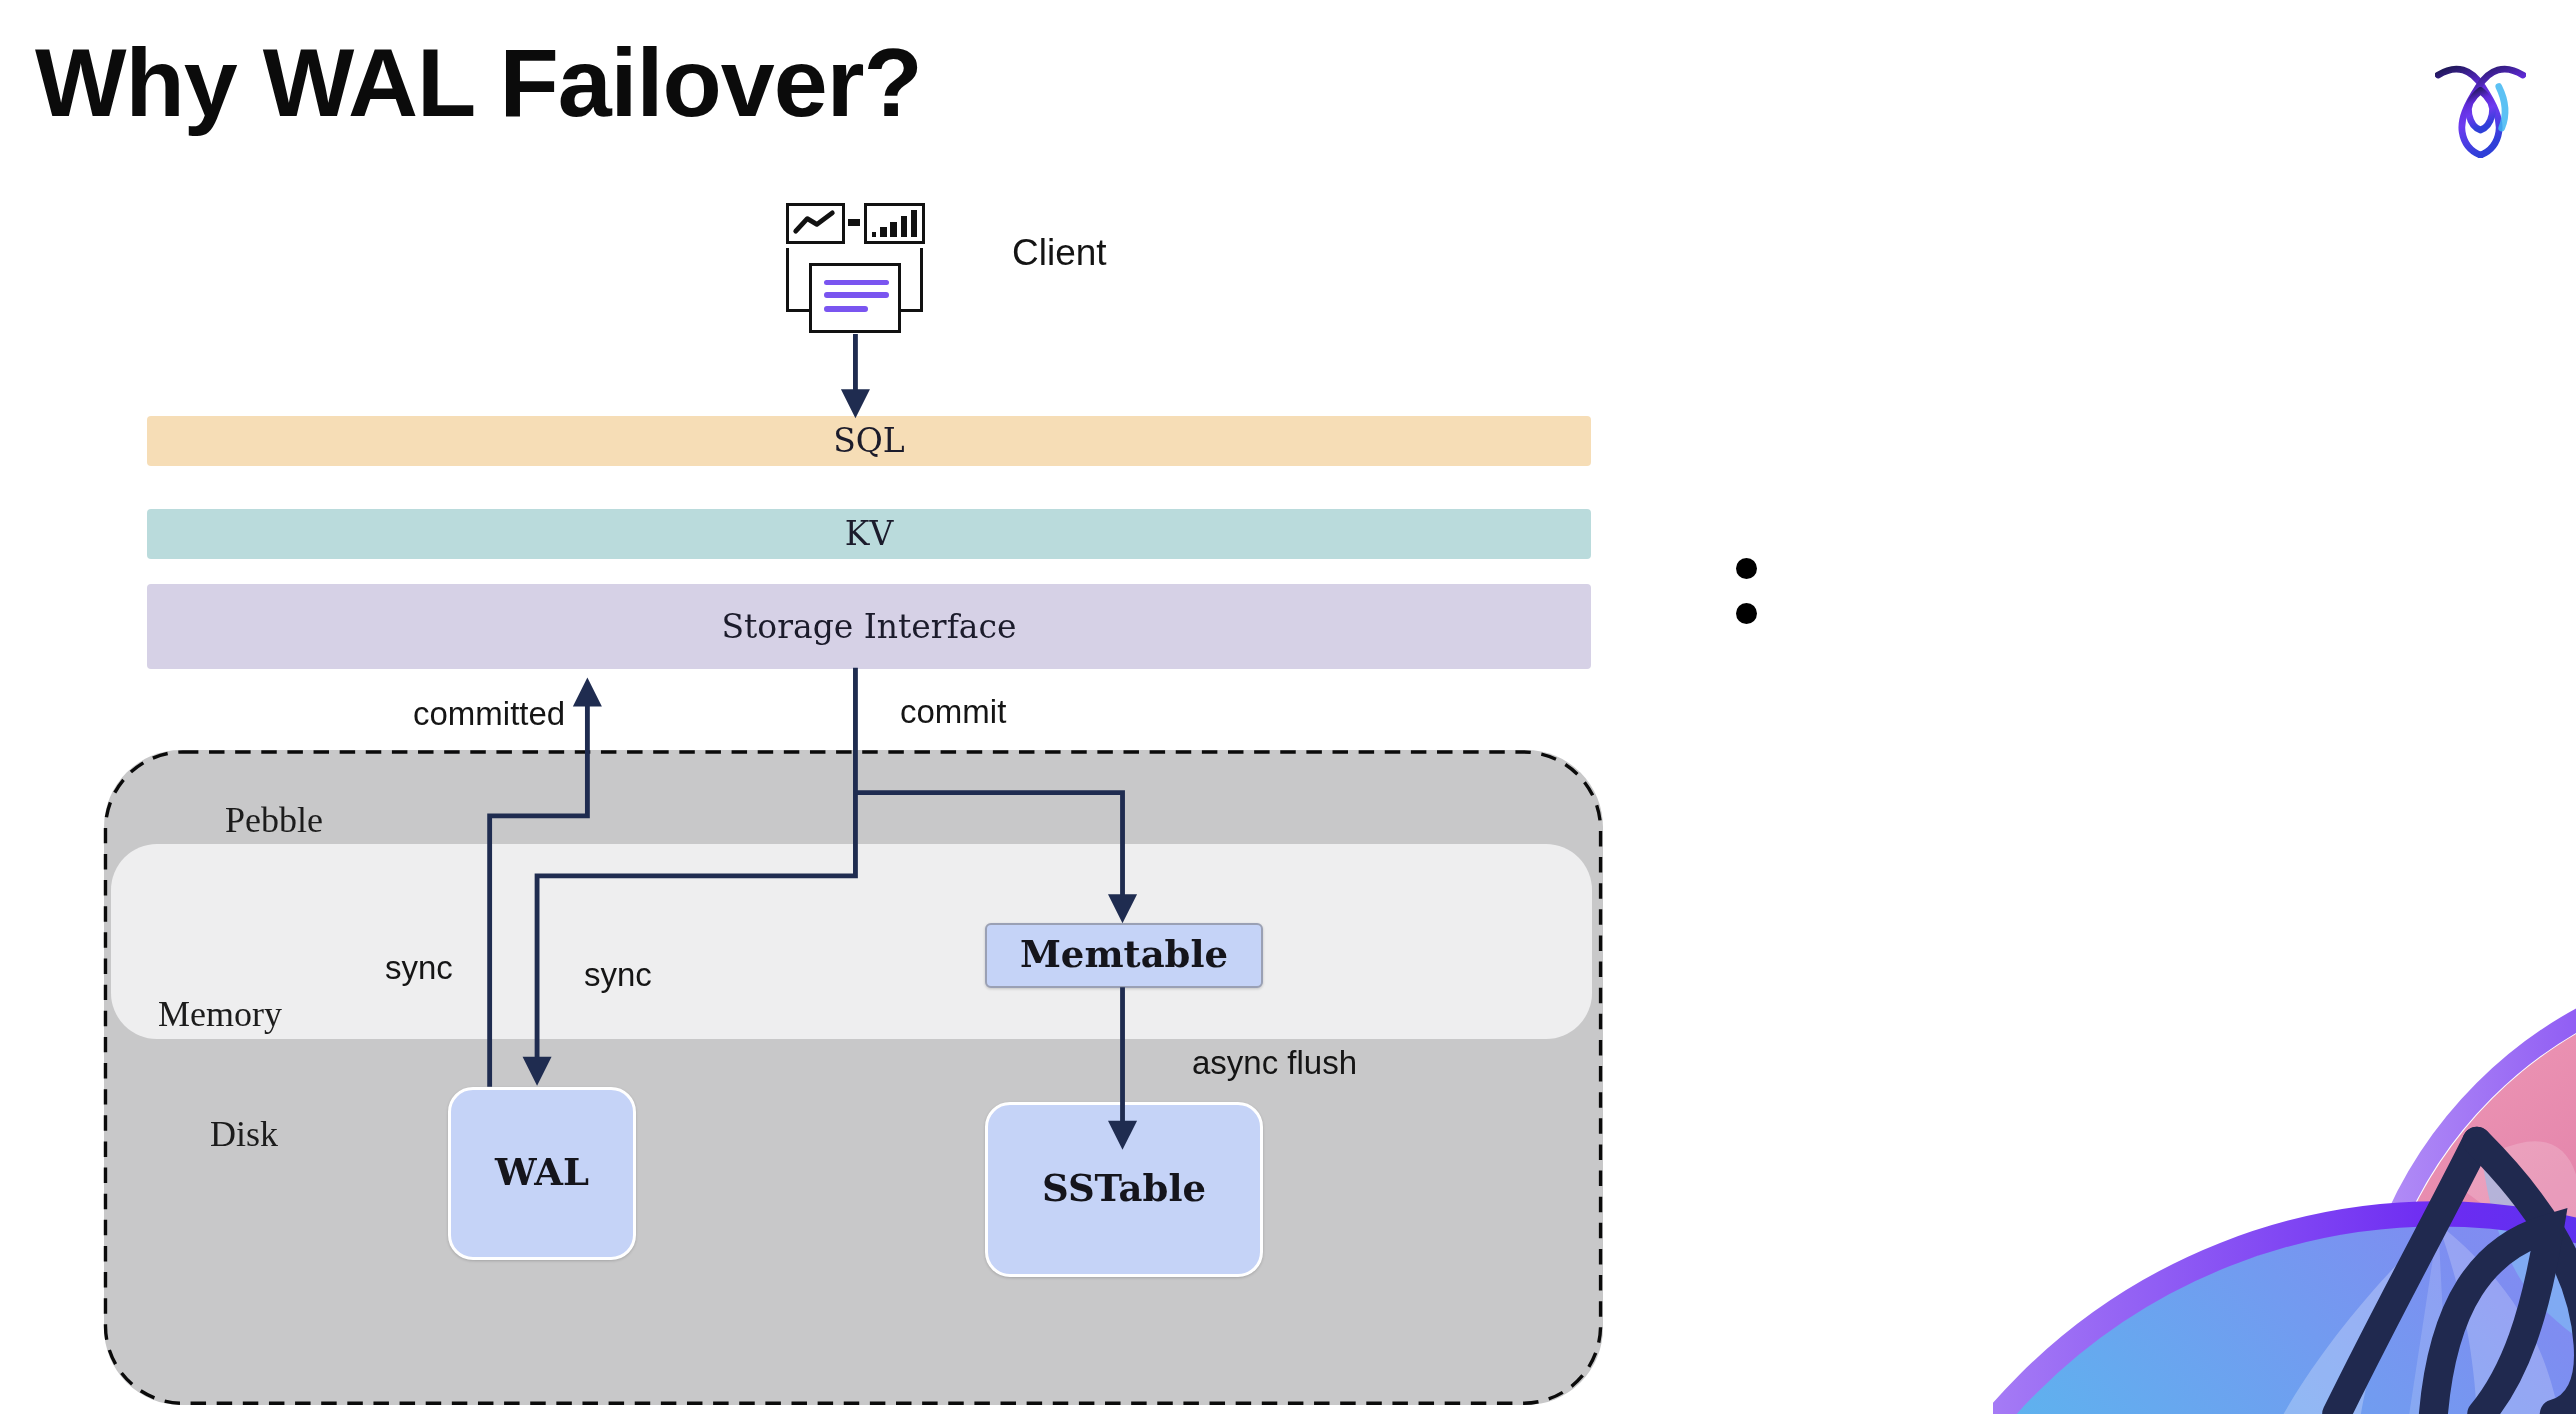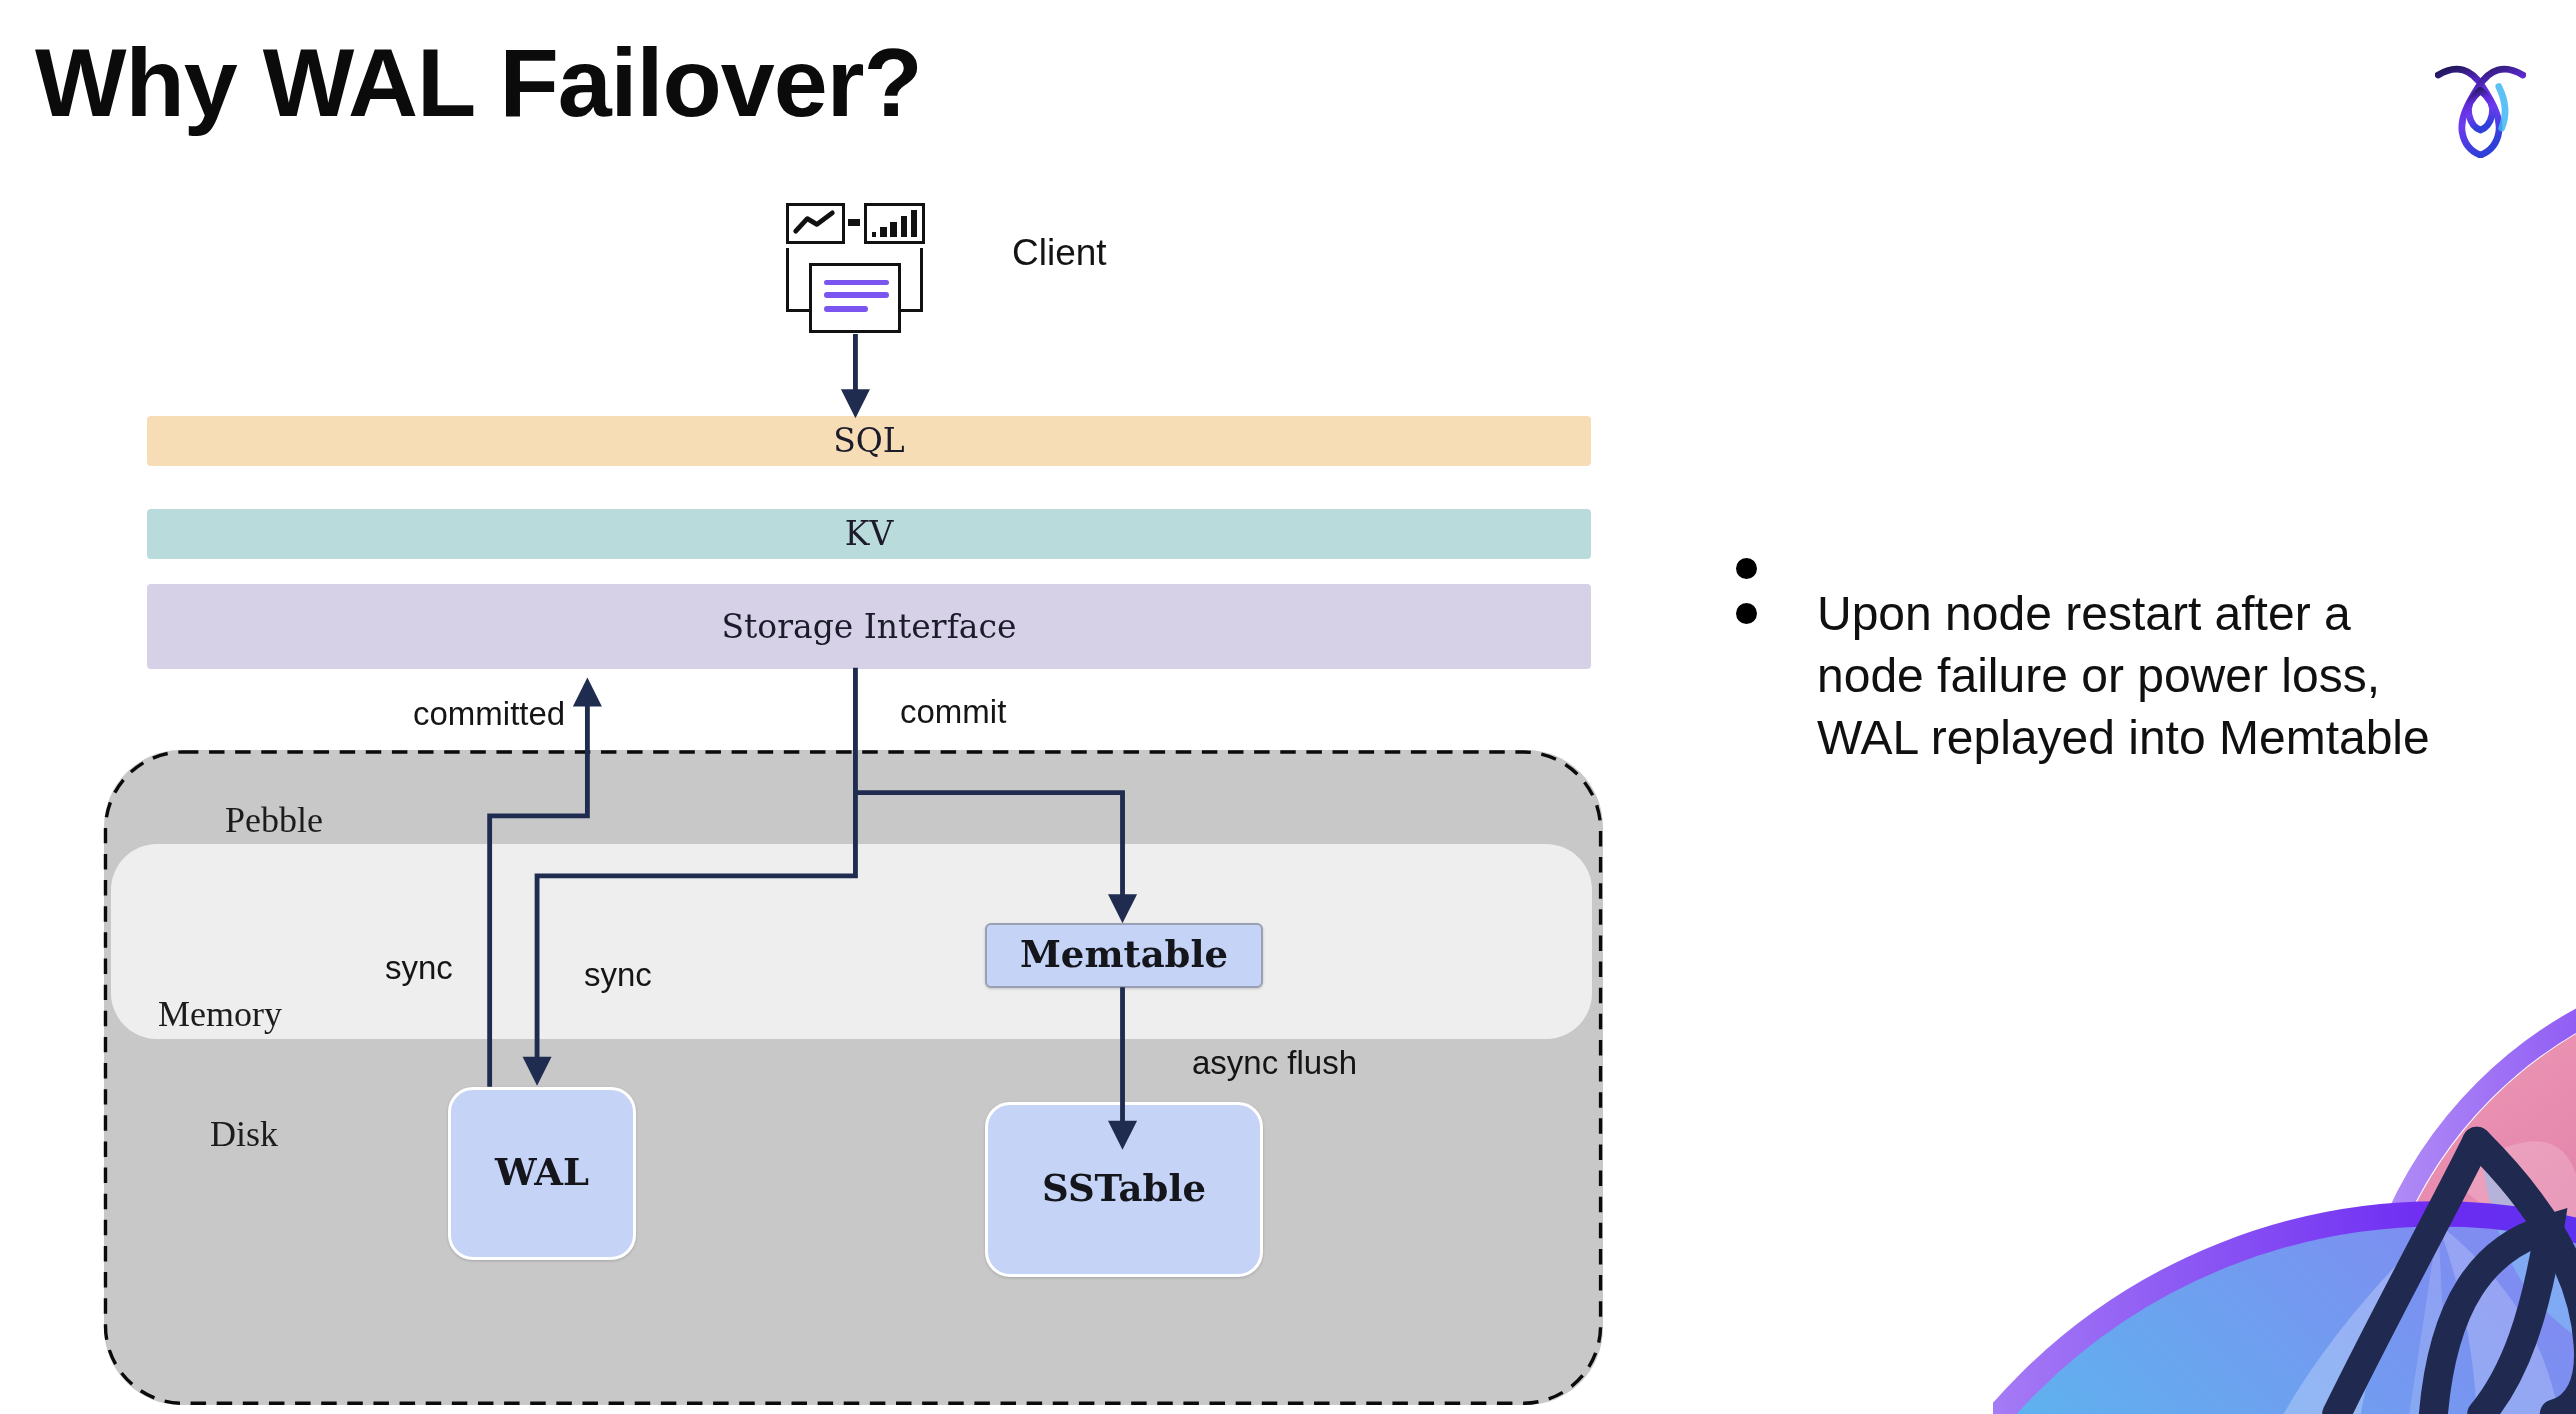--- a/index.html
+++ b/index.html
@@ -160,21 +160,20 @@
   <path class="edge" d="M1160,1020 V1170"></path>
   <polygon class="arrowhead" points="1160,1188 1145,1158 1175,1158"></polygon>
 </svg>
 
 <ul class="abs bullets">
   <li class="bullet-item">
     <span class="bullet-dot"></span>
   </li>
   <li class="bullet-item">
     <span class="bullet-dot"></span>
-    <span class="bullet-text">Upon node restart after a<br>node failure or power loss,<br>WAL replayed into Memtable</span>
   </li>
 </ul>
 
 <svg class="abs brand-art" width="583" height="437" viewBox="0 0 602 452">
   <defs>
     <linearGradient id="gPink" x1="0.1" y1="0" x2="0.8" y2="1">
       <stop offset="0" style="stop-color:var(--art-pink-light)"></stop>
       <stop offset="1" style="stop-color:var(--art-pink-deep)"></stop>
     </linearGradient>
     <linearGradient id="gBlue" x1="0" y1="1" x2="1" y2="0">

